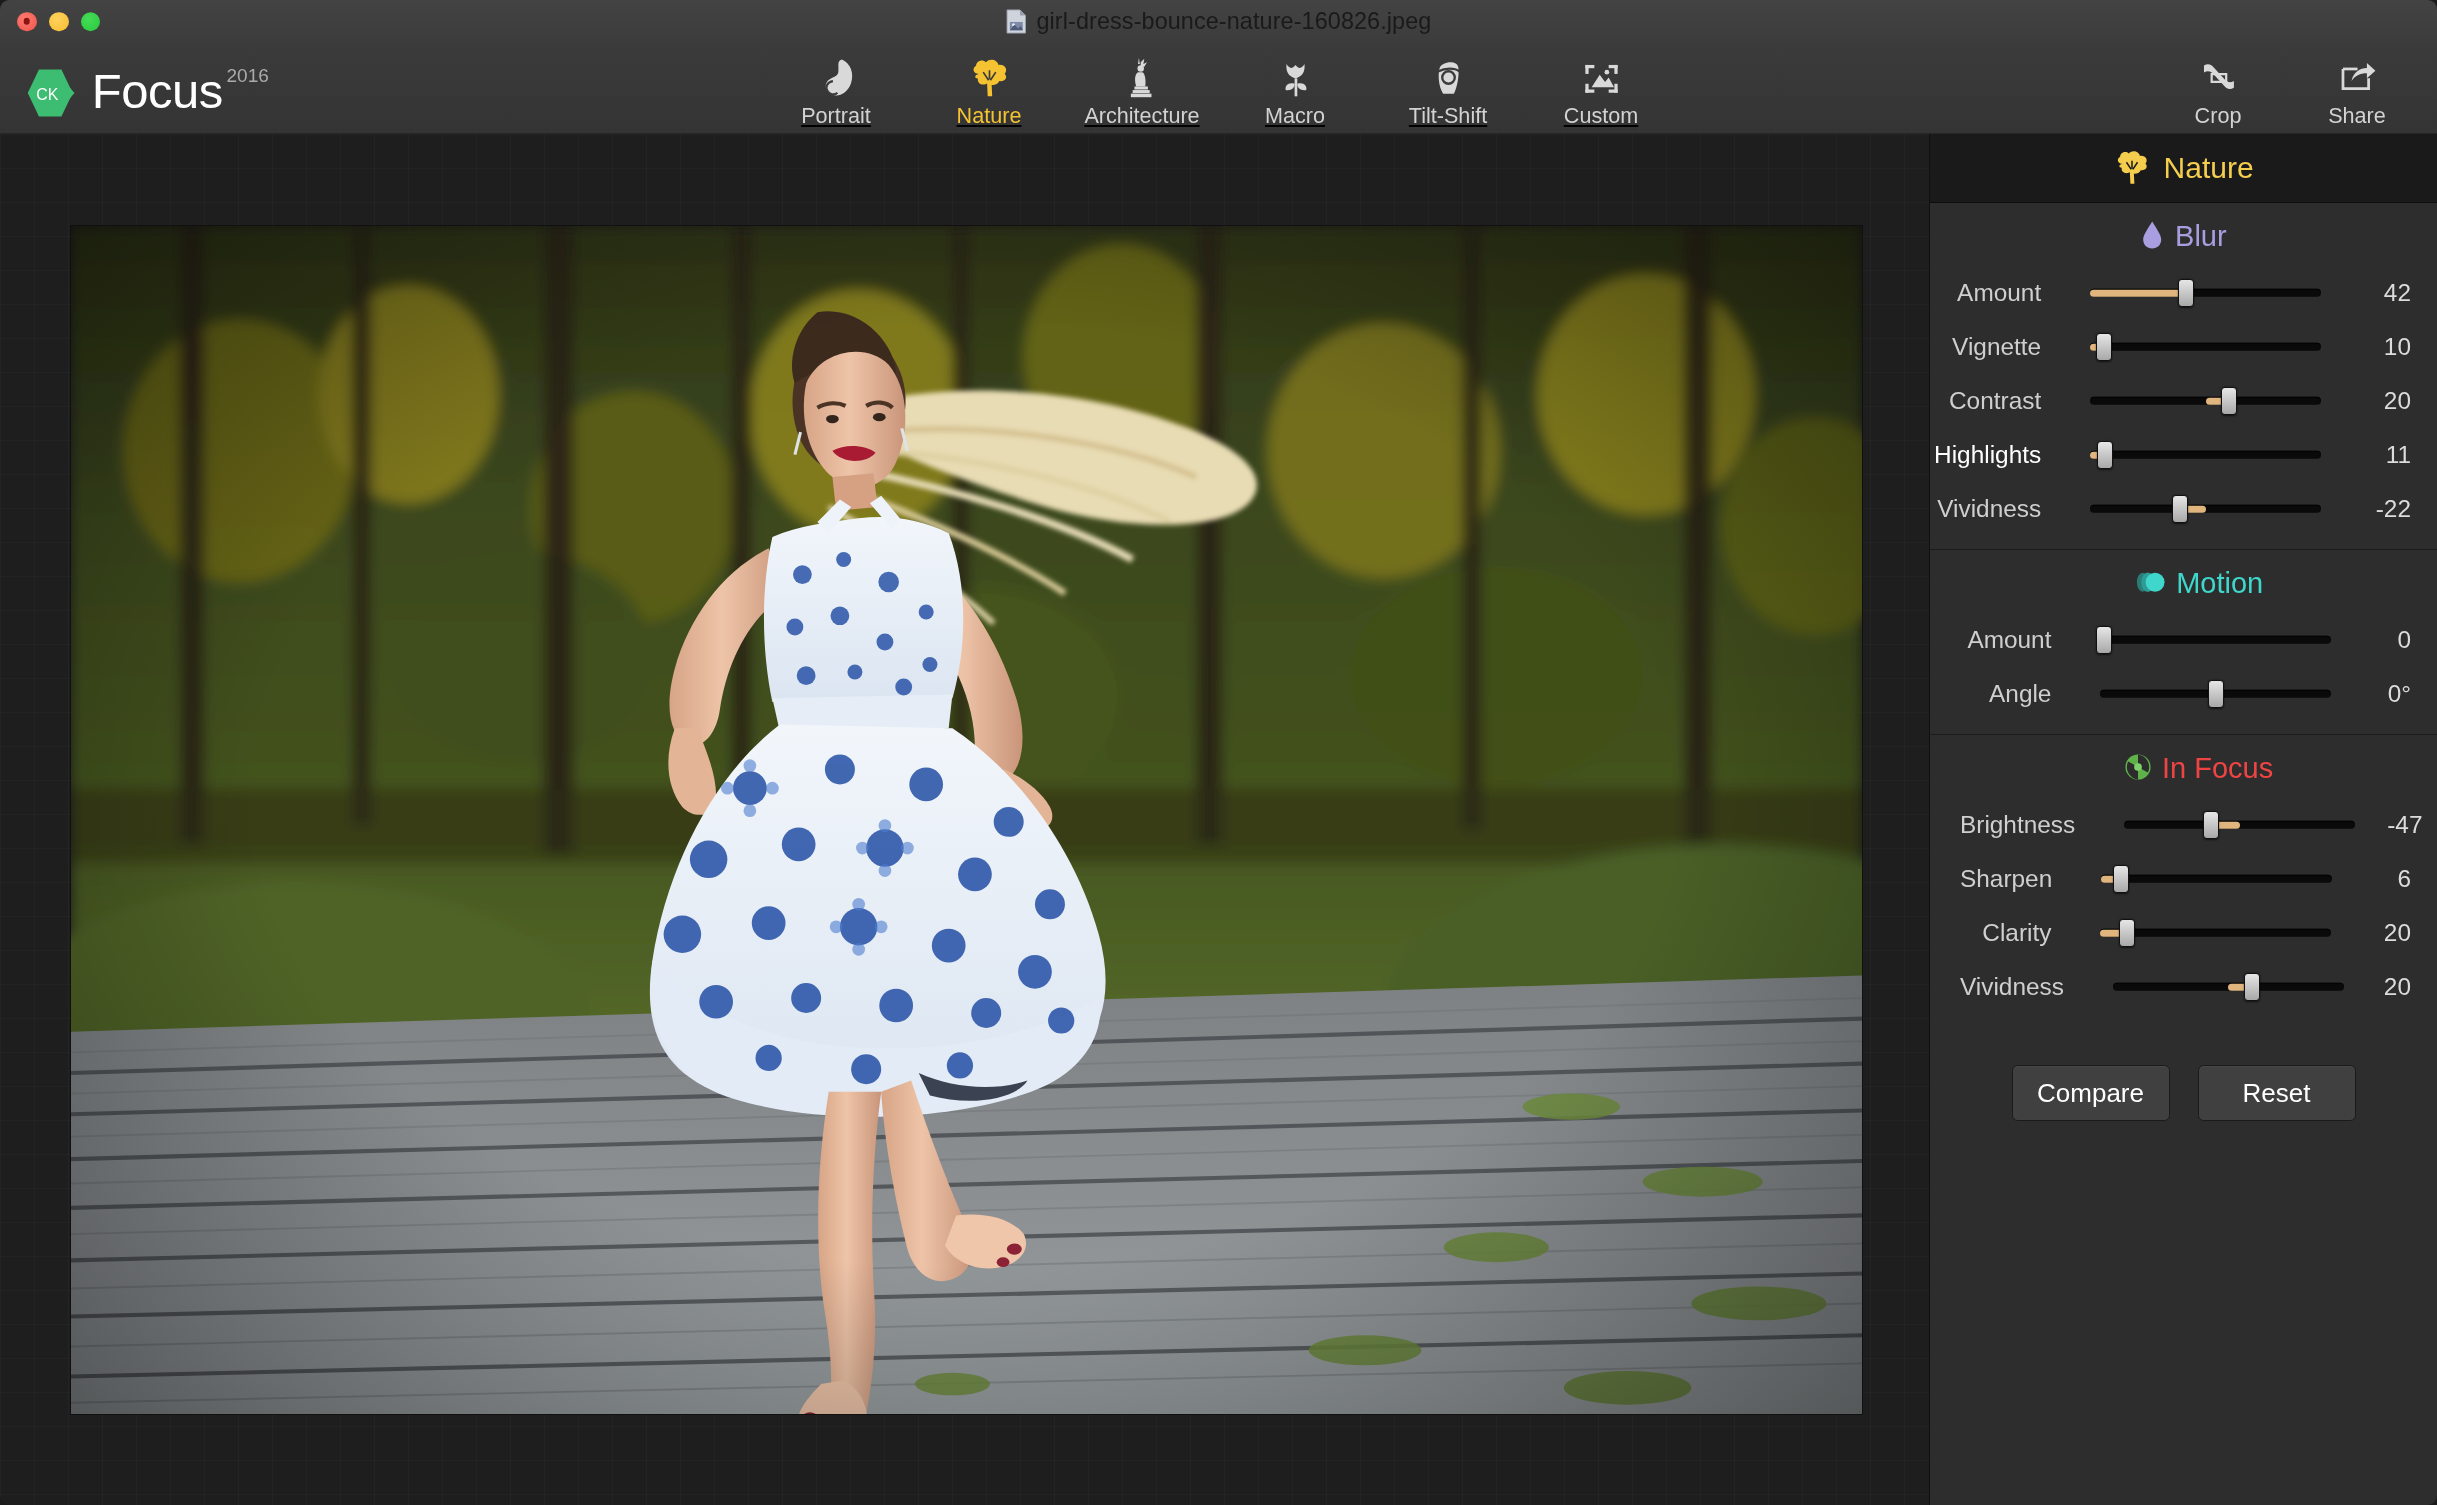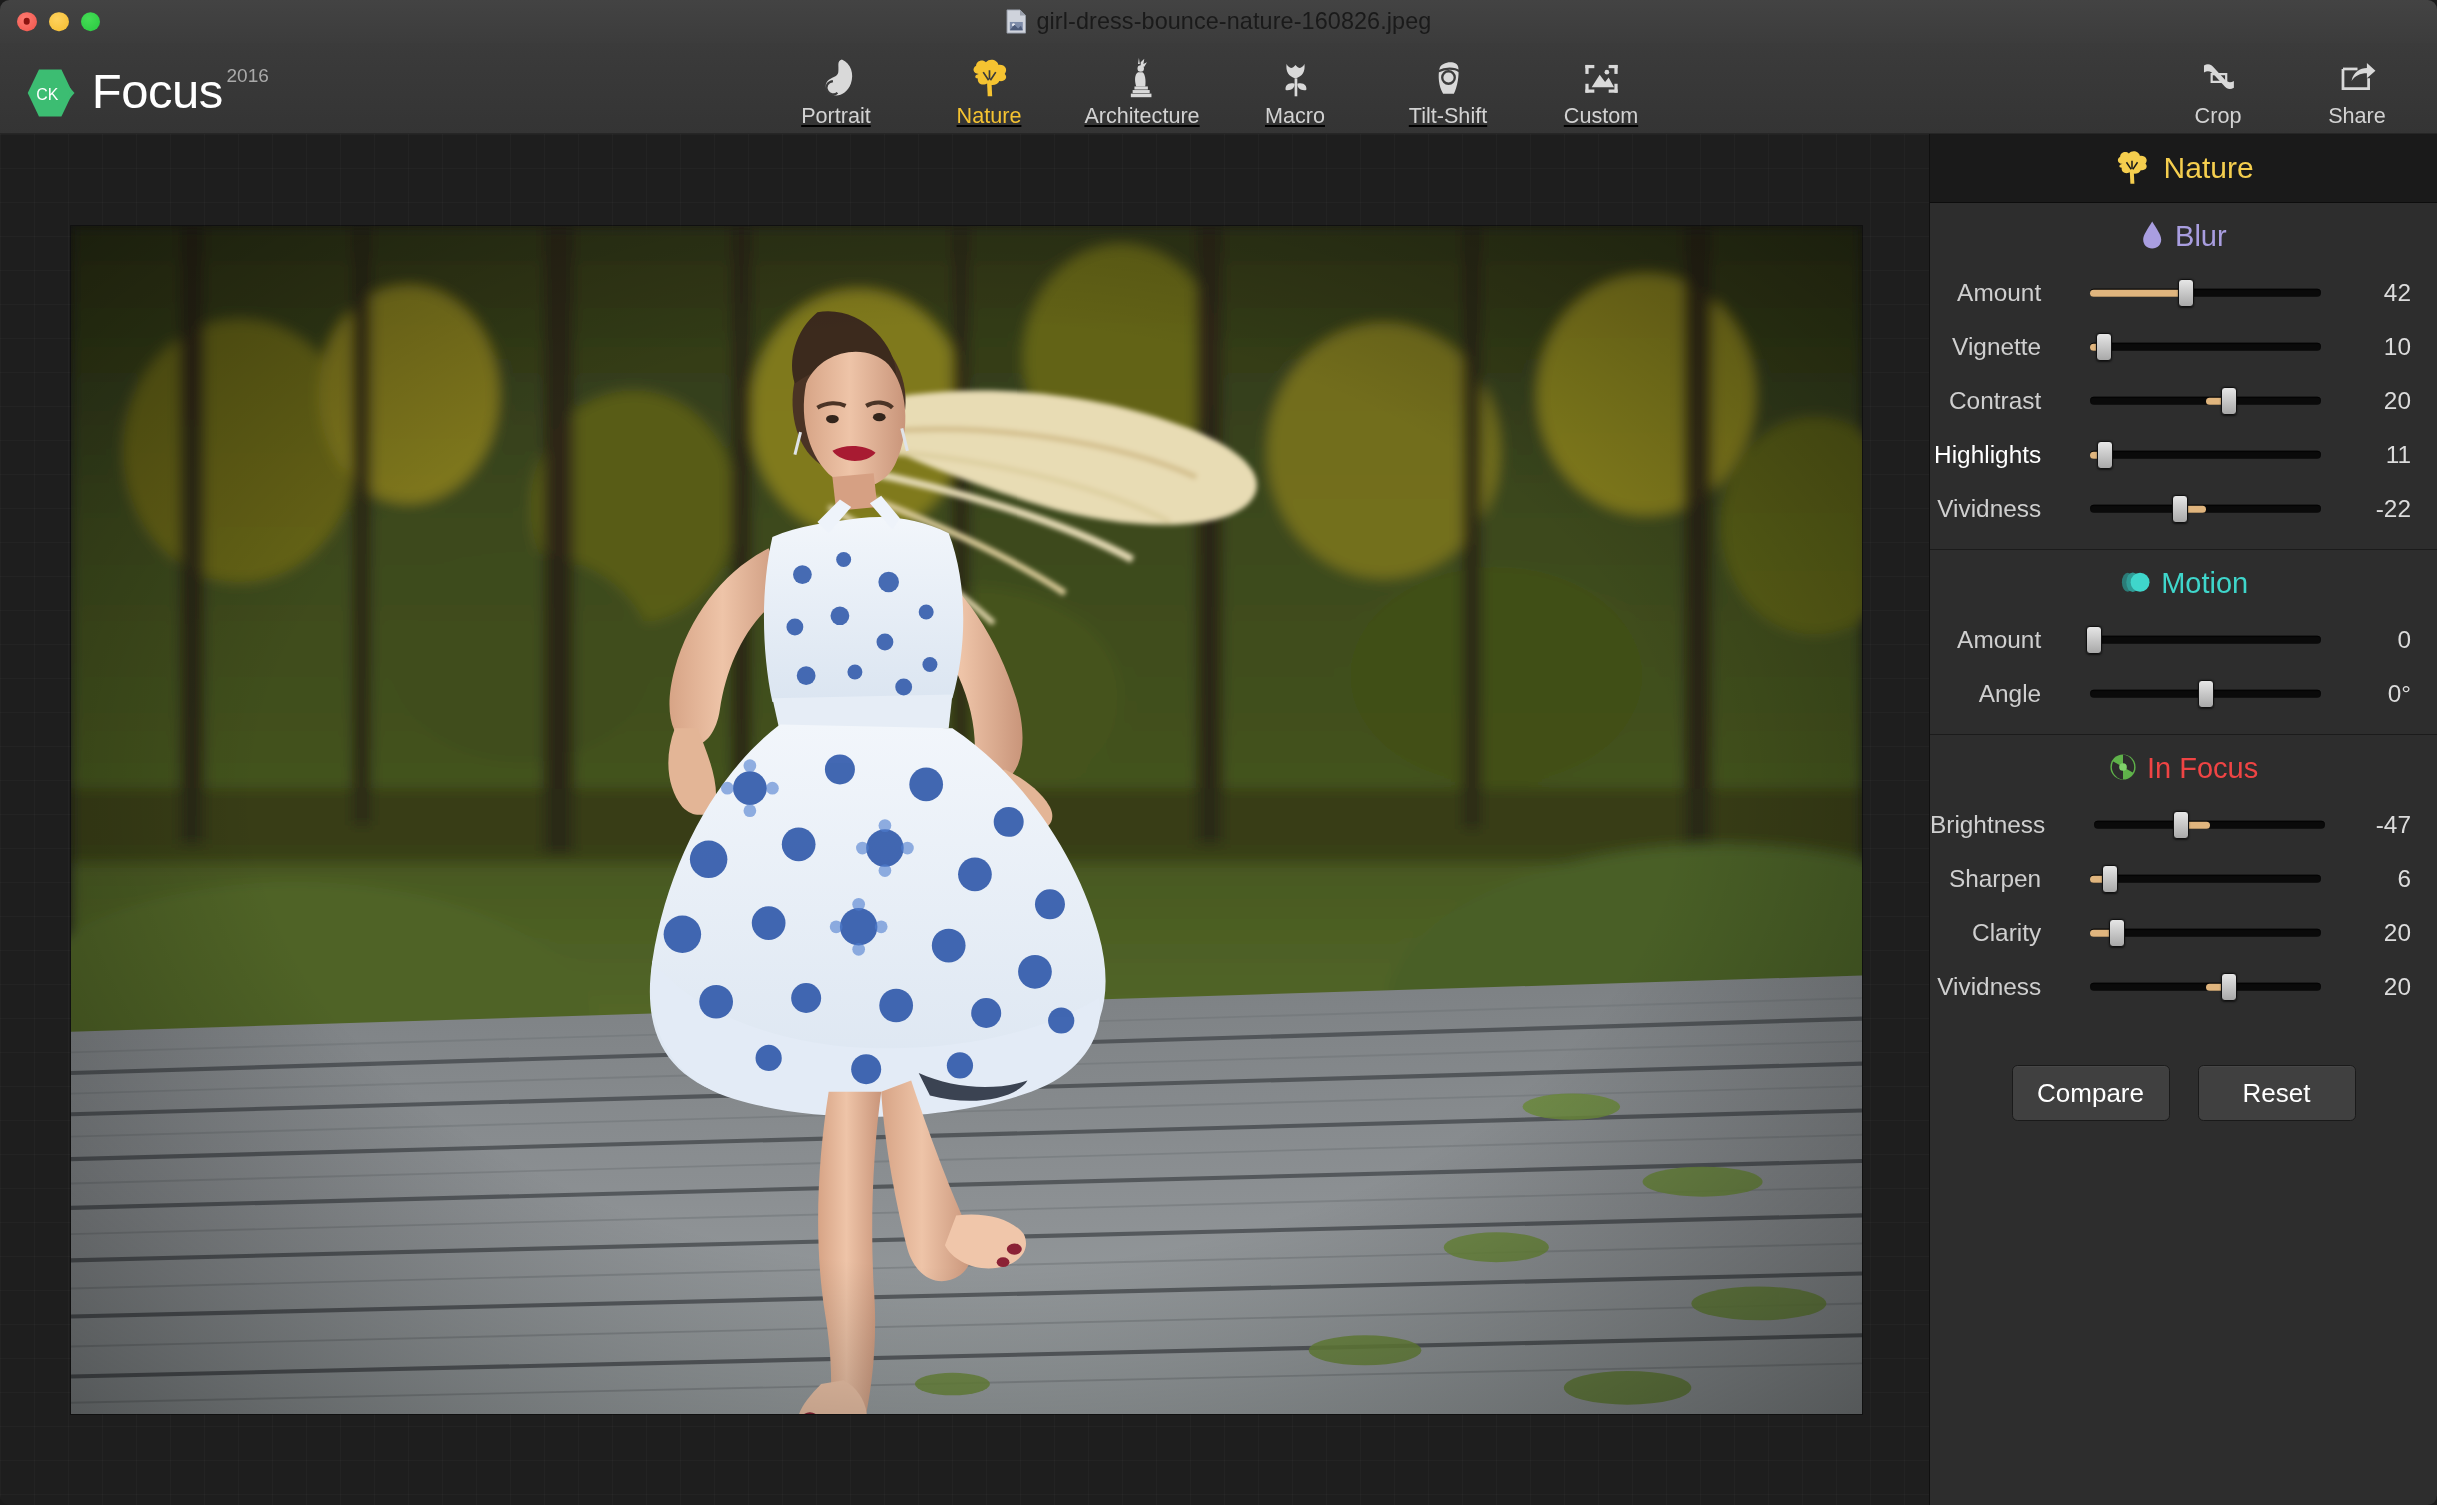--- a/index.html
+++ b/index.html
@@ -133,21 +133,21 @@
     background: #1a1a1a;
     display: flex; align-items: center; justify-content: center; gap: 12.2px;
     border-bottom: 0.9px solid #0d0d0d;
   }
   .panel-header .ptitle {
     font-size: 30px; color: #f5ce4e;
     font-family: "Liberation Sans", sans-serif;
   }
 
   .section { padding: 17px 0 13px 0; position: relative; }
-  .section + .section { border-top: 0.9px solid #1b1b1b; }
+  .section + .section { border-top: 0.9px solid #1b1b1b; padding-left: 30px; }
   .section::before{
     content:""; position:absolute; left:0; right:0; top:0; height:0.9px;
   }
   .section-title {
     display: flex; align-items: center; justify-content: center; gap: 10.3px;
     margin-bottom: 13px;
   }
   .section-title .stext {
     font-size: 29px; font-family: "Liberation Sans", sans-serif;
   }

